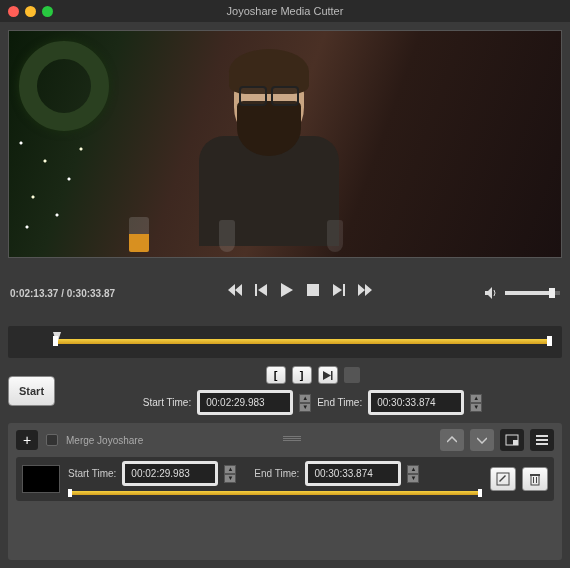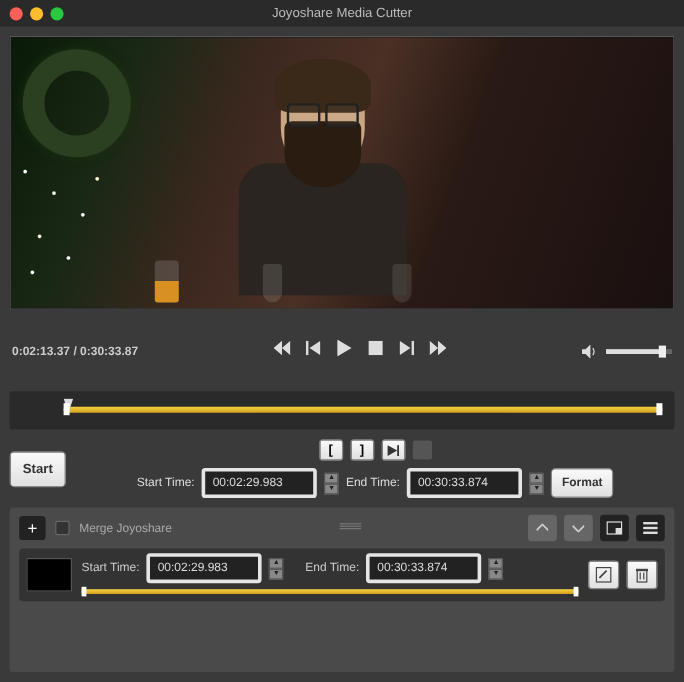--- a/index.html
+++ b/index.html
@@ -184,21 +184,20 @@
         <div class="spinner">
           <div class="spin-btn">▲</div>
           <div class="spin-btn">▼</div>
         </div>
         <span>End Time:</span>
         <input class="time-input" value="00:30:33.874" style="">
         <div class="spinner">
           <div class="spin-btn">▲</div>
           <div class="spin-btn">▼</div>
         </div>
-        <button class="btn btn-sm">Format</button>
       </div>
     </div>
   </div>
 
   <div class="segments-area">
     <div class="seg-header">
       <div class="add-btn">+</div>
       <div class="checkbox"></div>
       <span>Merge Joyoshare</span>
       <div style="flex:1; display:flex; justify-content:center;">

